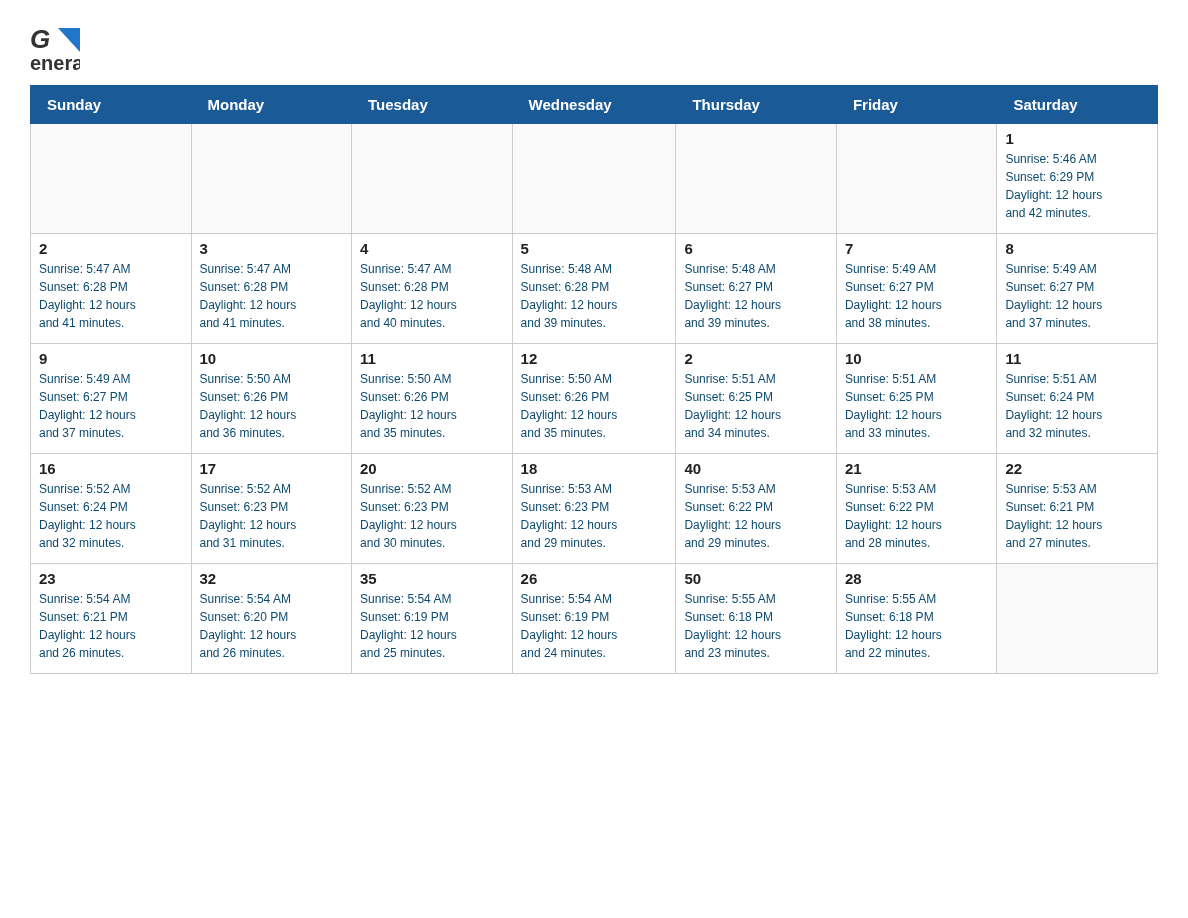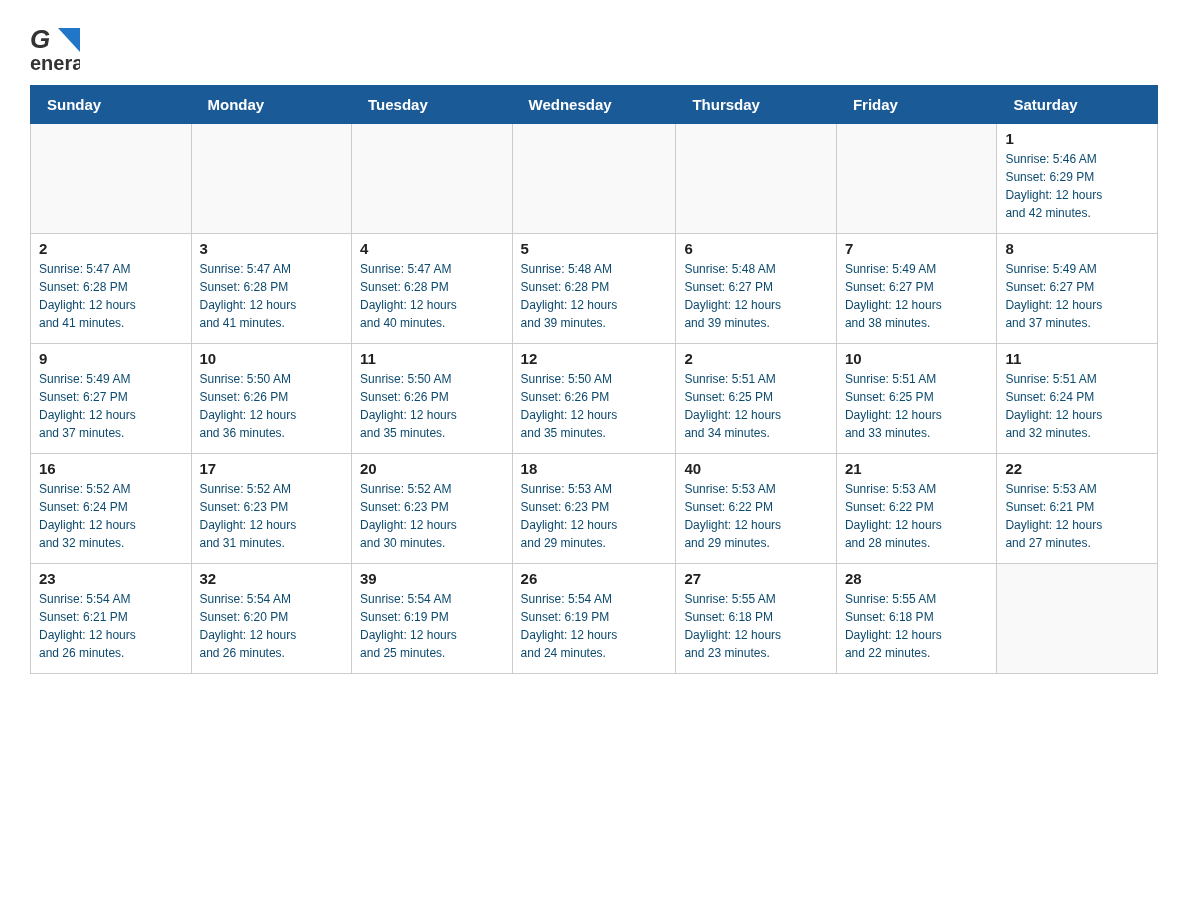--- a/index.html
+++ b/index.html
@@ -312,35 +312,35 @@
 and 26 minutes.</div>
         </td>
         <td>
           <span class="day-number">32</span>
           <div class="day-info" style="white-space: pre-line;">Sunrise: 5:54 AM
 Sunset: 6:20 PM
 Daylight: 12 hours
 and 26 minutes.</div>
         </td>
         <td>
-          <span class="day-number">39</span>
+          <span class="day-number">35</span>
           <div class="day-info" style="white-space: pre-line;">Sunrise: 5:54 AM
 Sunset: 6:19 PM
 Daylight: 12 hours
 and 25 minutes.</div>
         </td>
         <td>
           <span class="day-number">26</span>
           <div class="day-info" style="white-space: pre-line;">Sunrise: 5:54 AM
 Sunset: 6:19 PM
 Daylight: 12 hours
 and 24 minutes.</div>
         </td>
         <td>
-          <span class="day-number">27</span>
+          <span class="day-number">50</span>
           <div class="day-info" style="white-space: pre-line;">Sunrise: 5:55 AM
 Sunset: 6:18 PM
 Daylight: 12 hours
 and 23 minutes.</div>
         </td>
         <td>
           <span class="day-number">28</span>
           <div class="day-info" style="white-space: pre-line;">Sunrise: 5:55 AM
 Sunset: 6:18 PM
 Daylight: 12 hours

